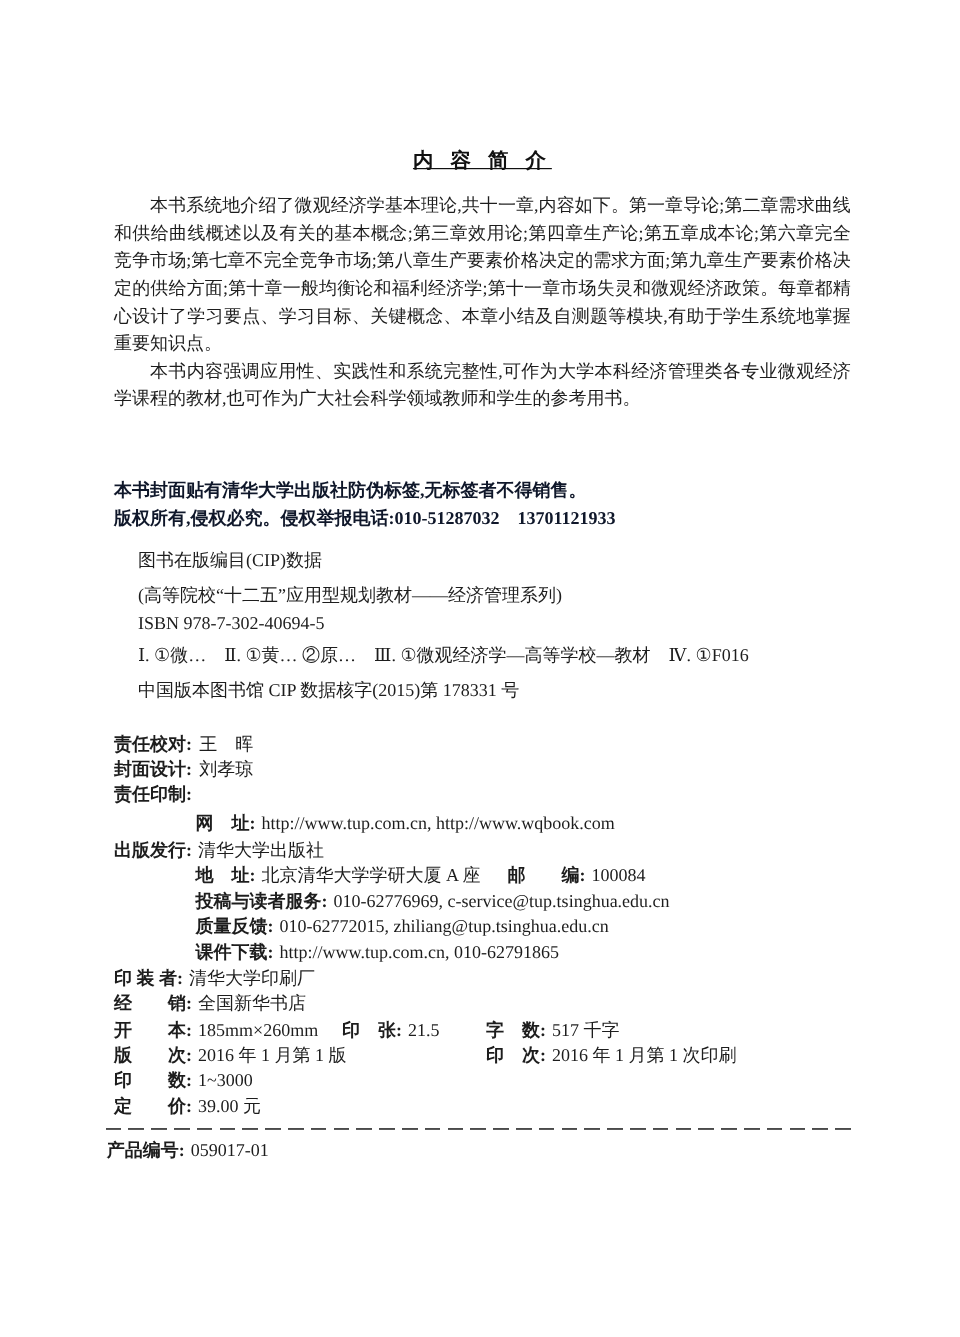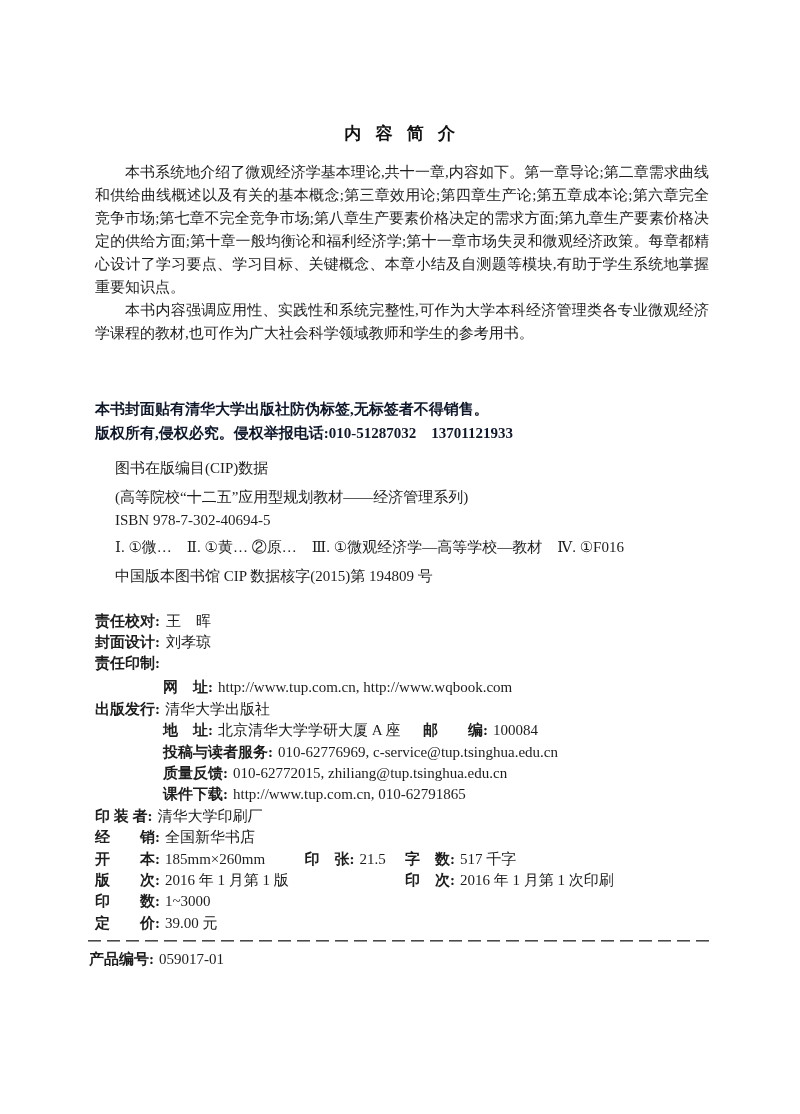--- a/index.html
+++ b/index.html
@@ -16,20 +16,21 @@
     left:95px; top:122px;
     width:614px;
   }
   .title {
     font-size:17px;
     font-weight:bold;
     text-align:center;
     letter-spacing:5px;
     margin:0 0 16px 0;
     color:#111;
+    text-decoration:underline;
   }
   .intro p {
     margin:0;
     font-size:15px;
     line-height:23px;
     text-align:justify;
     text-indent:2em;
   }
   .notice {
     margin-top:52px;
@@ -51,21 +52,21 @@
   .credit-row { line-height:20.8px; white-space:nowrap; }
   .credit-label { font-weight:bold; }
   .credit-value { padding-left:6px; }
   .publisher { margin-top:4px; font-size:15px; }
   .pub-row { line-height:21.4px; white-space:nowrap; }
   .lbl { font-weight:bold; }
   .val { padding-left:5px; }
   .indent { padding-left:68px; }
   .cell-a { display:inline-block; width:260px; }
   .cell-w190 { display:inline-block; width:190px; }
-  .cell-w120 { display:inline-block; width:120px;text-align:center; }
+  .cell-w120 { display:inline-block; width:120px; }
   .cell-w310 { display:inline-block; width:310px; }
   .sep {
     margin:6px 0 0 -7px;
     width:624px; height:2px;
     background:repeating-linear-gradient(to right, #4a4a4a 0 13px, transparent 13px 19px);
     background-size:auto 1.6px;
     background-repeat:repeat-x;
   }
   .footer {
     margin-top:6px;
@@ -91,21 +92,21 @@
   <div class="notice">
     <div>本书封面贴有清华大学出版社防伪标签,无标签者不得销售。</div>
     <div>版权所有,侵权必究。侵权举报电话:010-51287032　13701121933</div>
   </div>
 
   <div class="cip">
     <div class="cip-heading">图书在版编目(CIP)数据</div>
     <div class="cip-line">(高等院校“十二五”应用型规划教材——经济管理系列)</div>
     <div class="cip-line">ISBN 978-7-302-40694-5</div>
     <div class="cip-class">Ⅰ. ①微…　Ⅱ. ①黄… ②原…　Ⅲ. ①微观经济学—高等学校—教材　Ⅳ. ①F016</div>
-    <div class="cip-record">中国版本图书馆 CIP 数据核字(2015)第 194809 号</div>
+    <div class="cip-record">中国版本图书馆 CIP 数据核字(2015)第 178331 号</div>
   </div>
 
   <div class="credits">
     <div class="credit-row">
       <span class="credit-label">责任校对:</span><span class="credit-value">王　晖</span>
     </div>
     <div class="credit-row">
       <span class="credit-label">封面设计:</span><span class="credit-value">刘孝琼</span>
     </div>
     <div class="credit-row">

